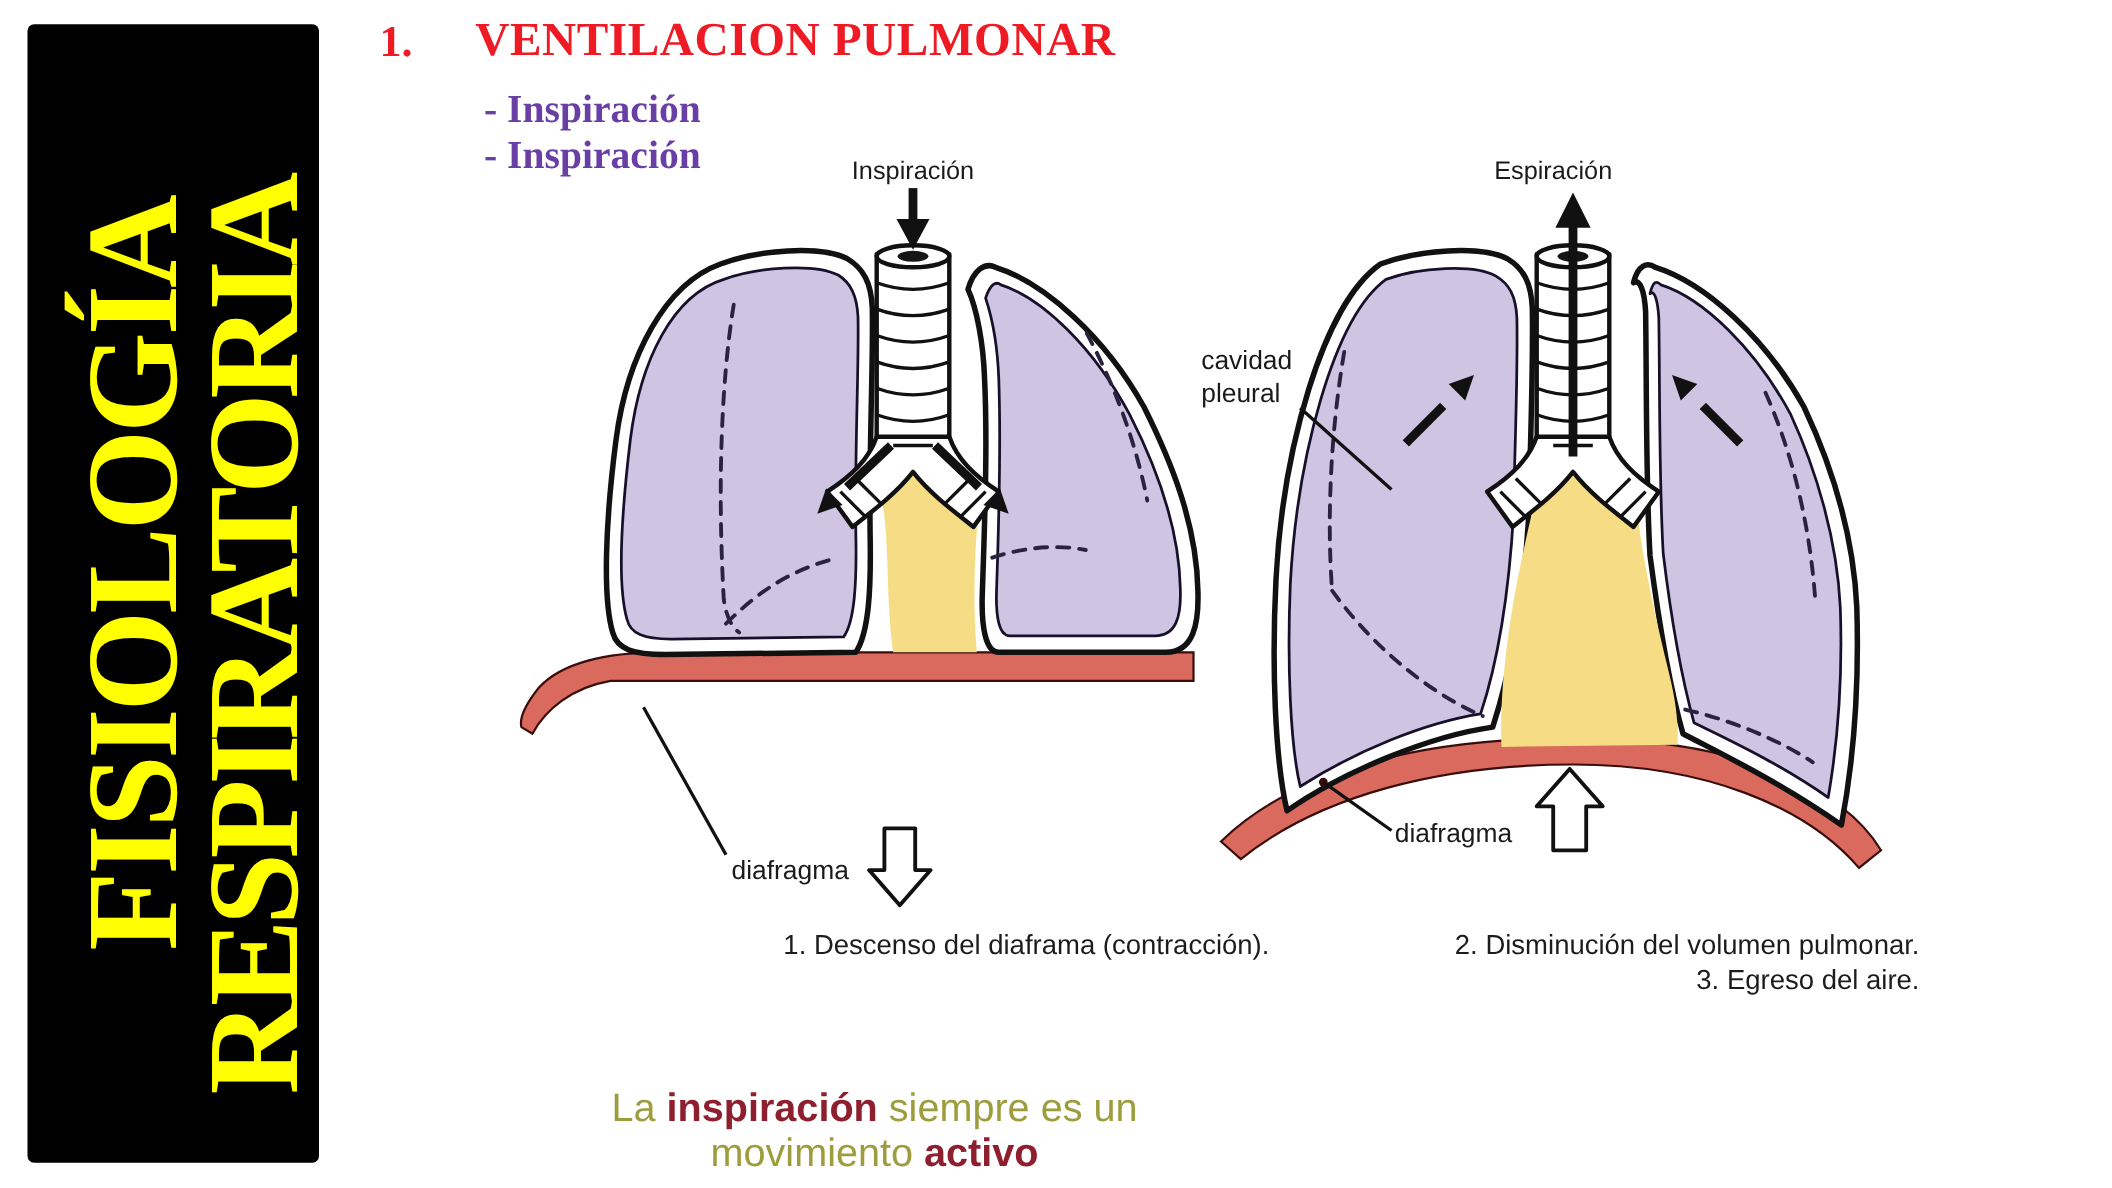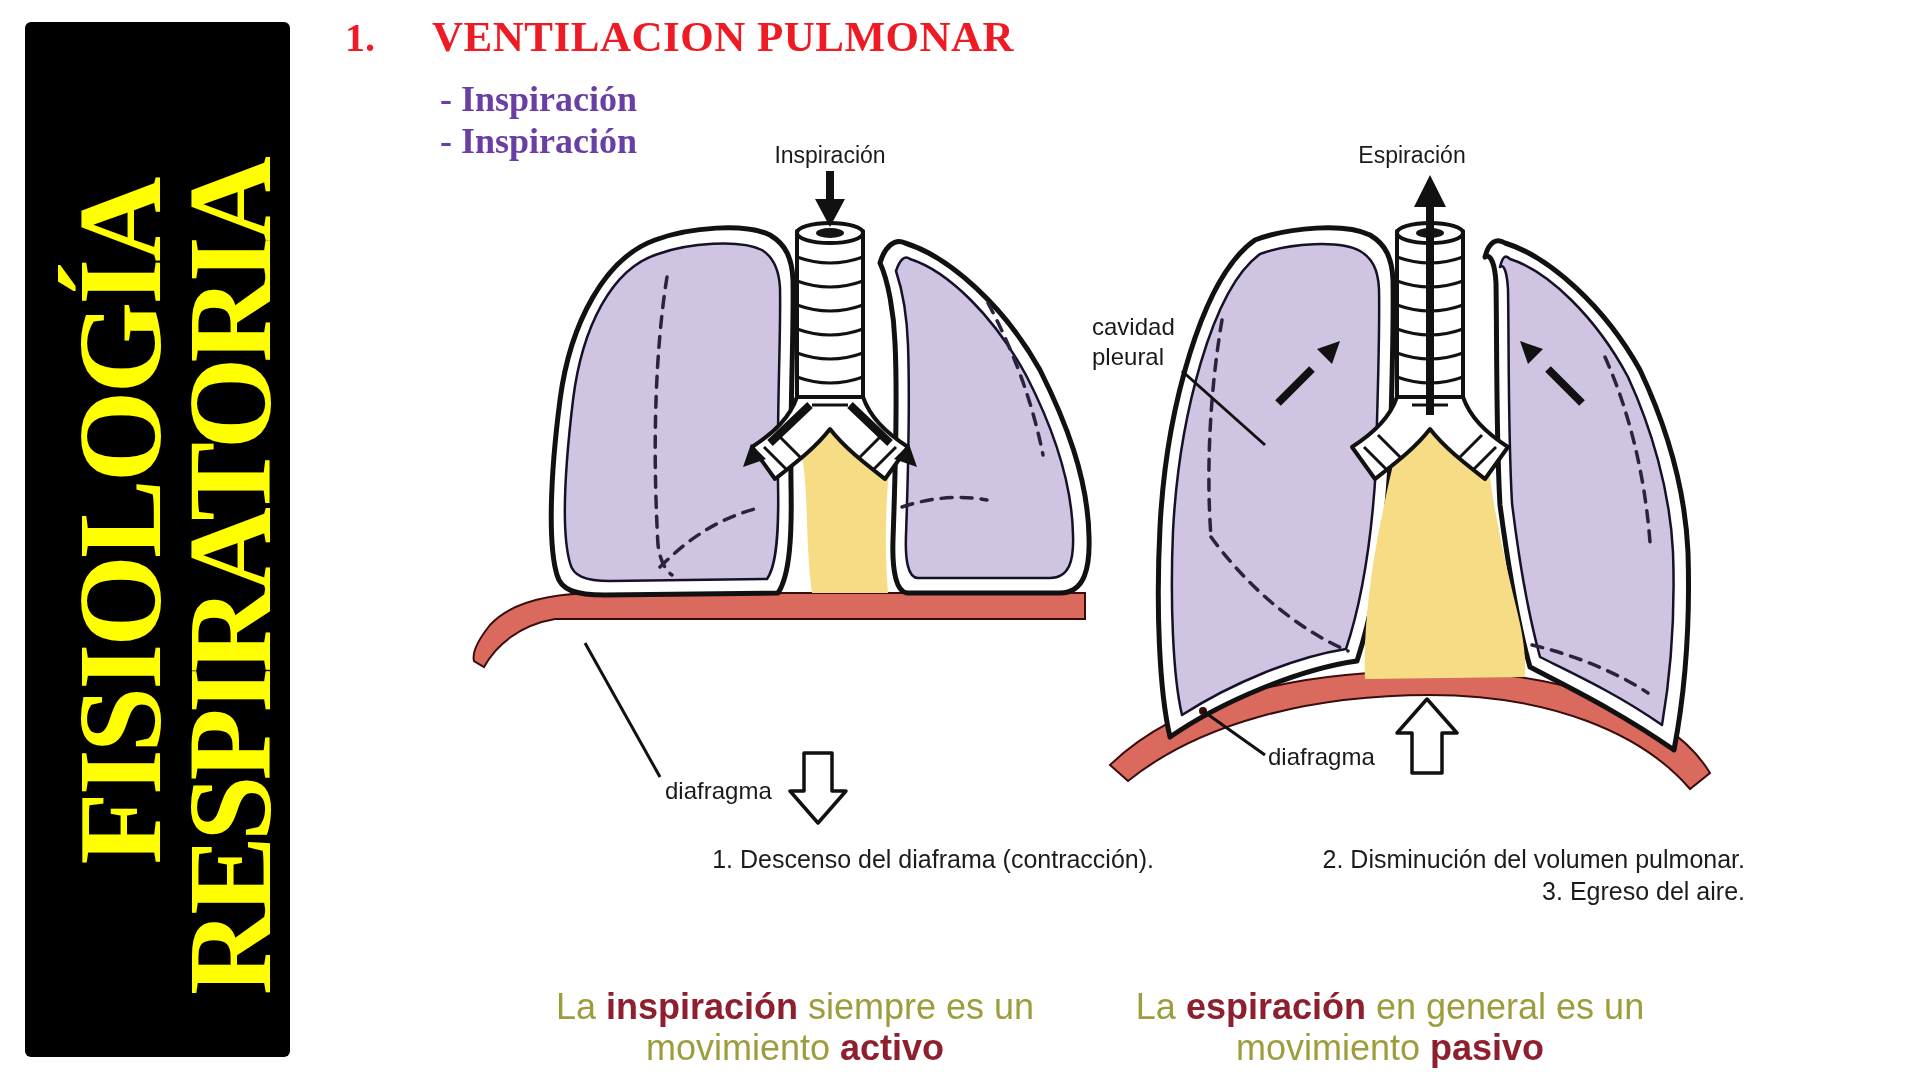--- a/index.html
+++ b/index.html
@@ -212,18 +212,14 @@
   </div>
   <div id="steps-esp" class="steps">
     <div>2. Disminución del volumen pulmonar.</div>
     <div>3. Egreso del aire.</div>
   </div>
 
   <div id="cap-insp" class="caption">
     <span>La </span><span class="em">inspiración</span><span> siempre es un</span><br>
     <span>movimiento </span><span class="em">activo</span>
   </div>
-  <div id="cap-esp" class="caption">
-    <span>La </span><span class="em">espiración</span><span> en general es un</span><br>
-    <span>movimiento </span><span class="em">pasivo</span>
-  </div>
 
 </div>
 
 </body></html>

